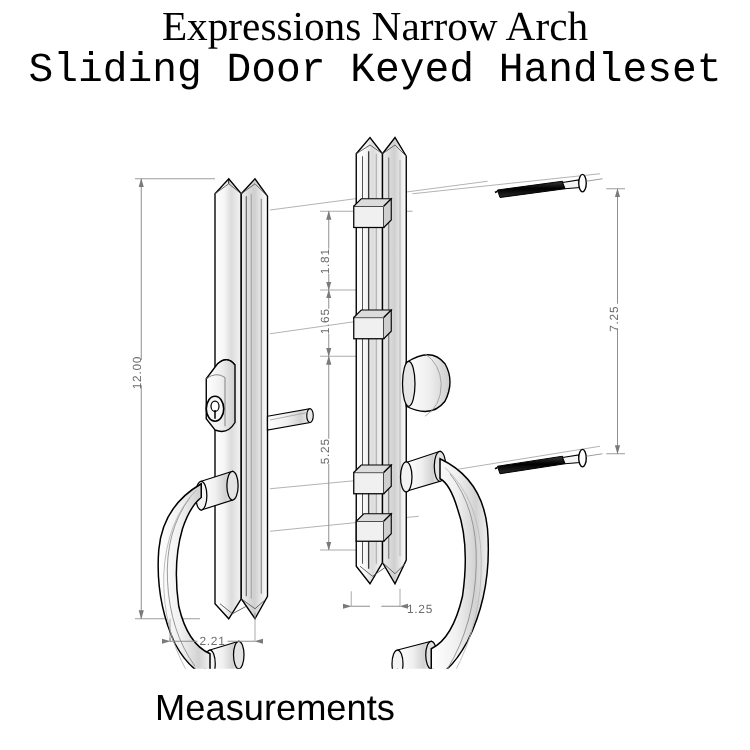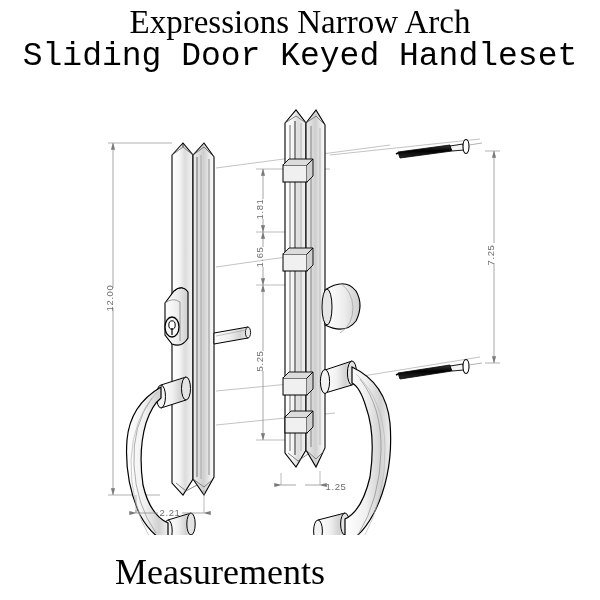--- a/index.html
+++ b/index.html
@@ -40,22 +40,22 @@
   .title-line-2 { padding-top: 1px; font-family: Liberation Mono, monospace; }
   .caption-block {
     position: absolute;
     top: 551px;
     left: 0;
     width: 600px;
     text-align: center;
     padding-left: 0px;
   }
   .caption-text {
-    font-family: Liberation Serif, serif;
-    font-size: 36px;
+    font-family: Liberation Sans, sans-serif;
+    font-size: 29px;
     font-weight: 400;
     color: #000000;
     display: inline-block;
     transform: translateX(-80px);
   }
   #drawing {
     position: absolute;
     top: 95px;
     left: 0;
     width: 600px;

